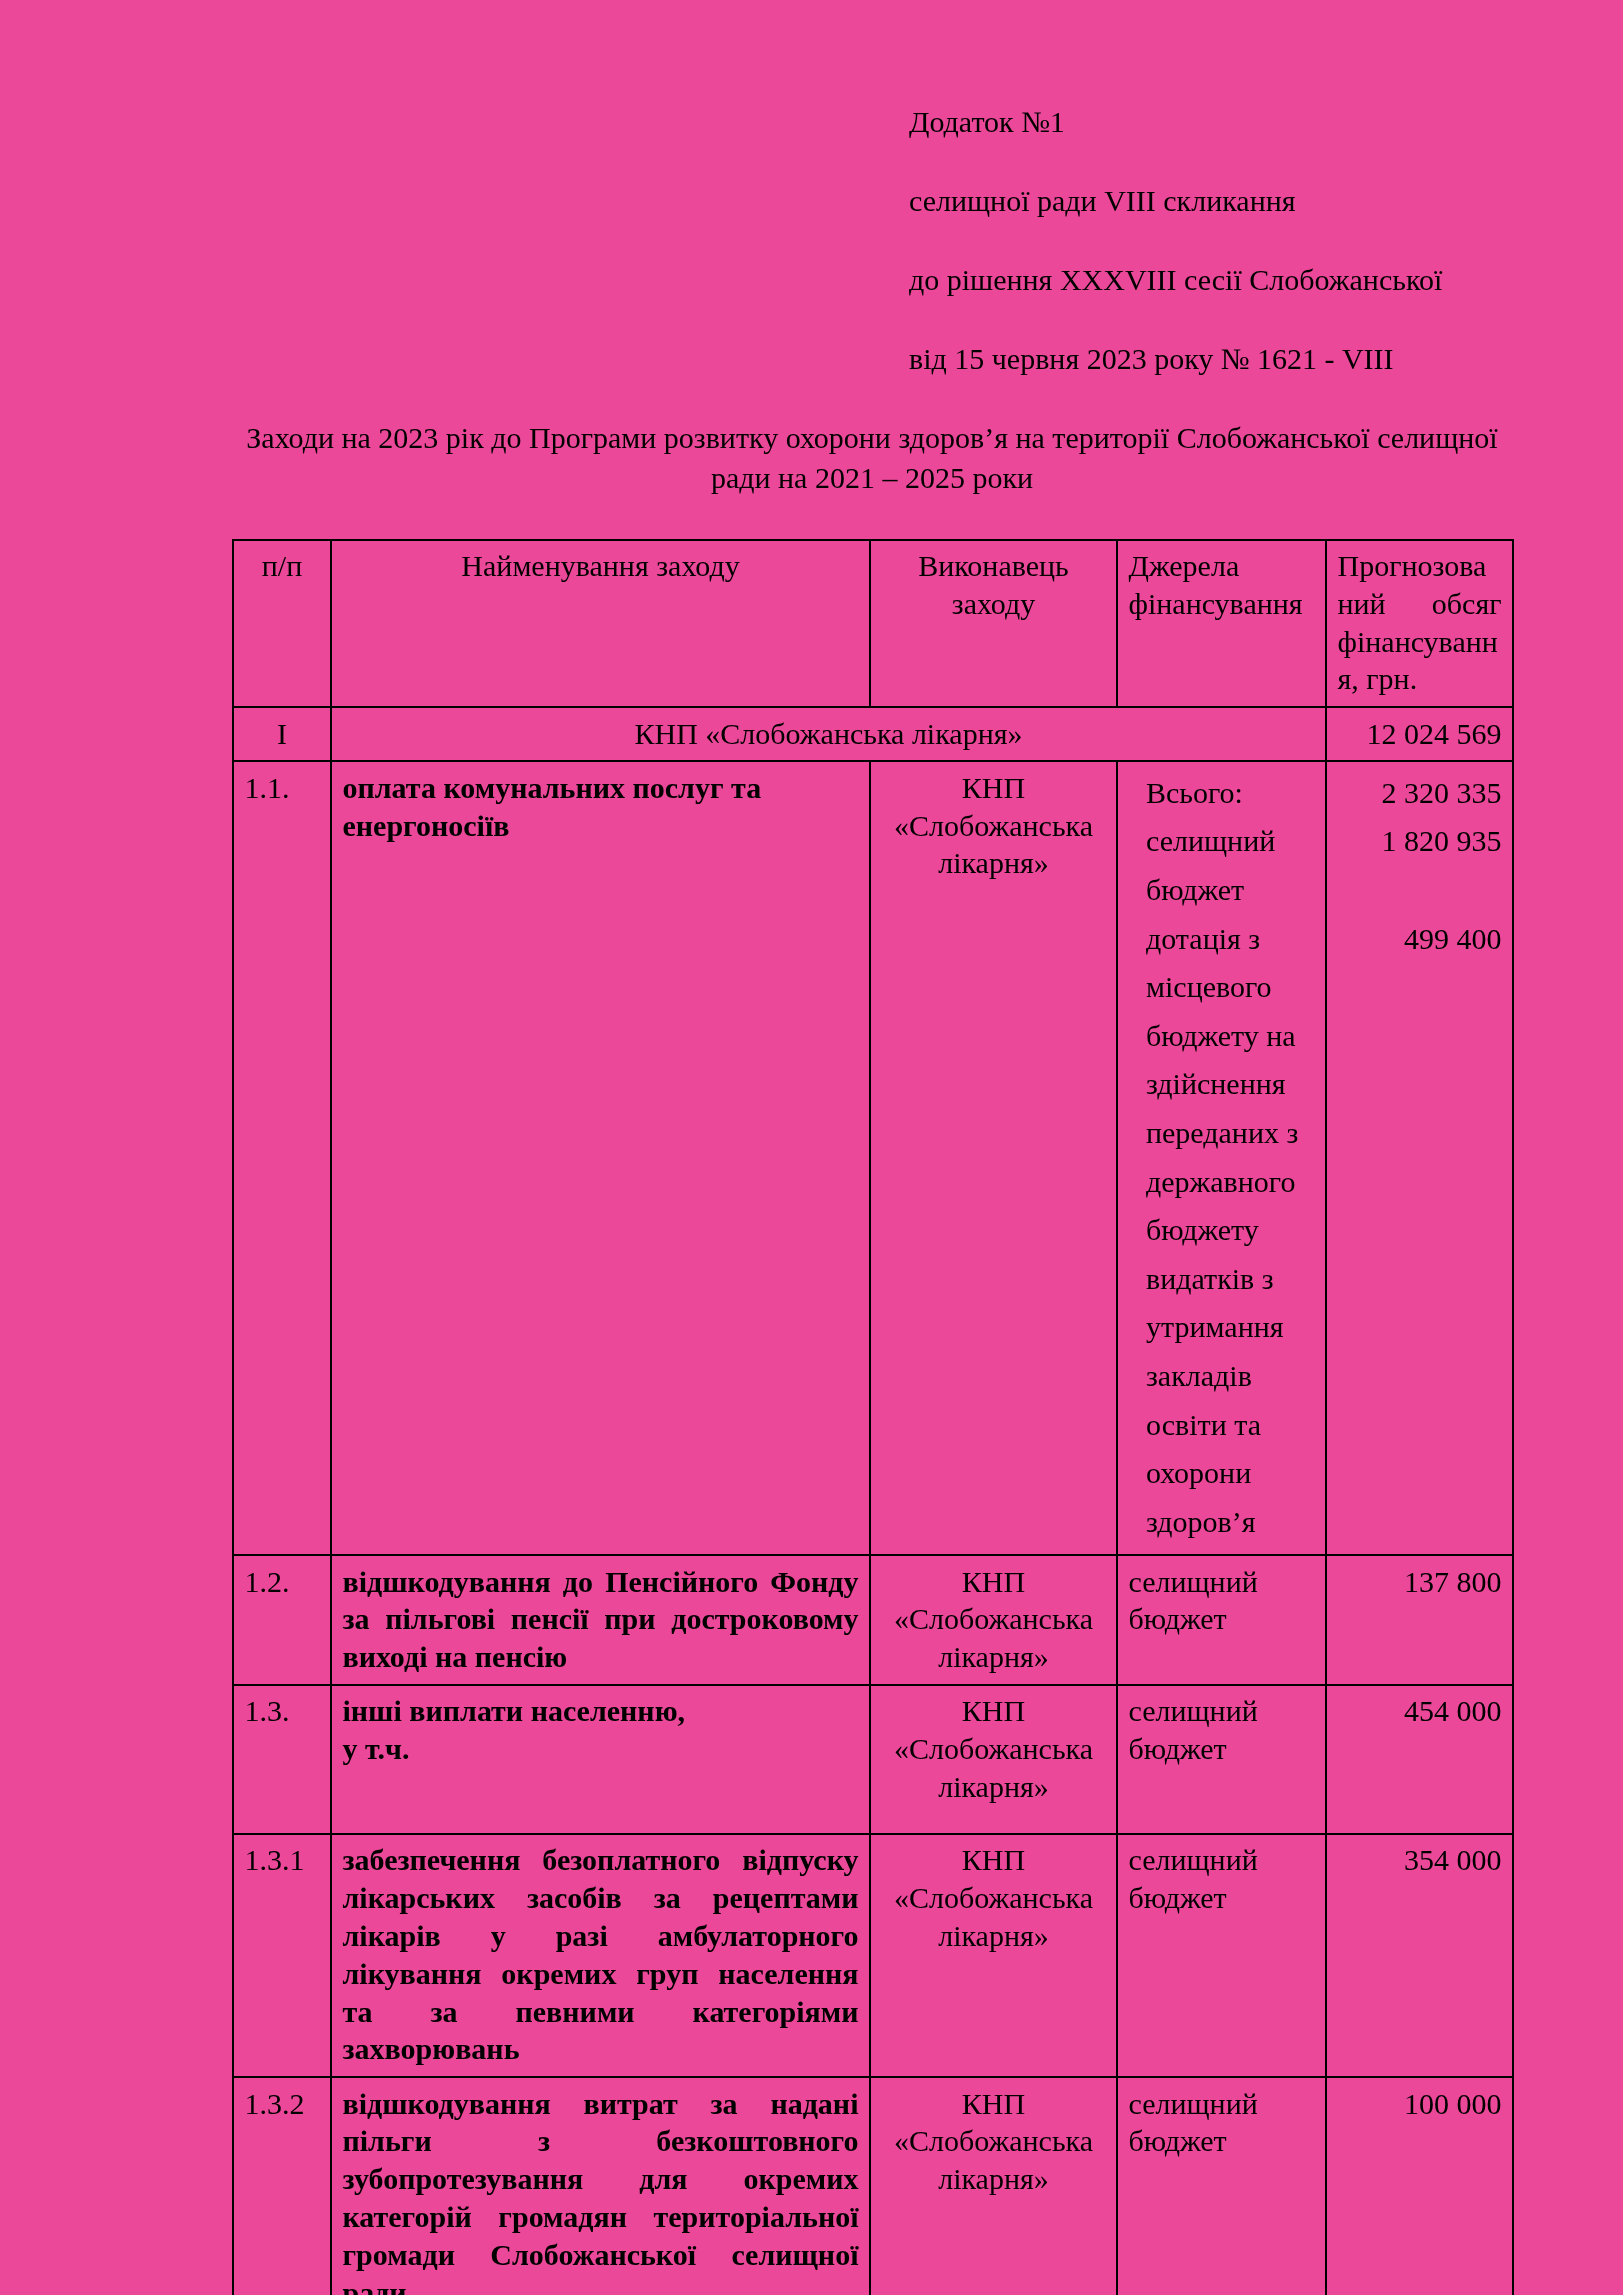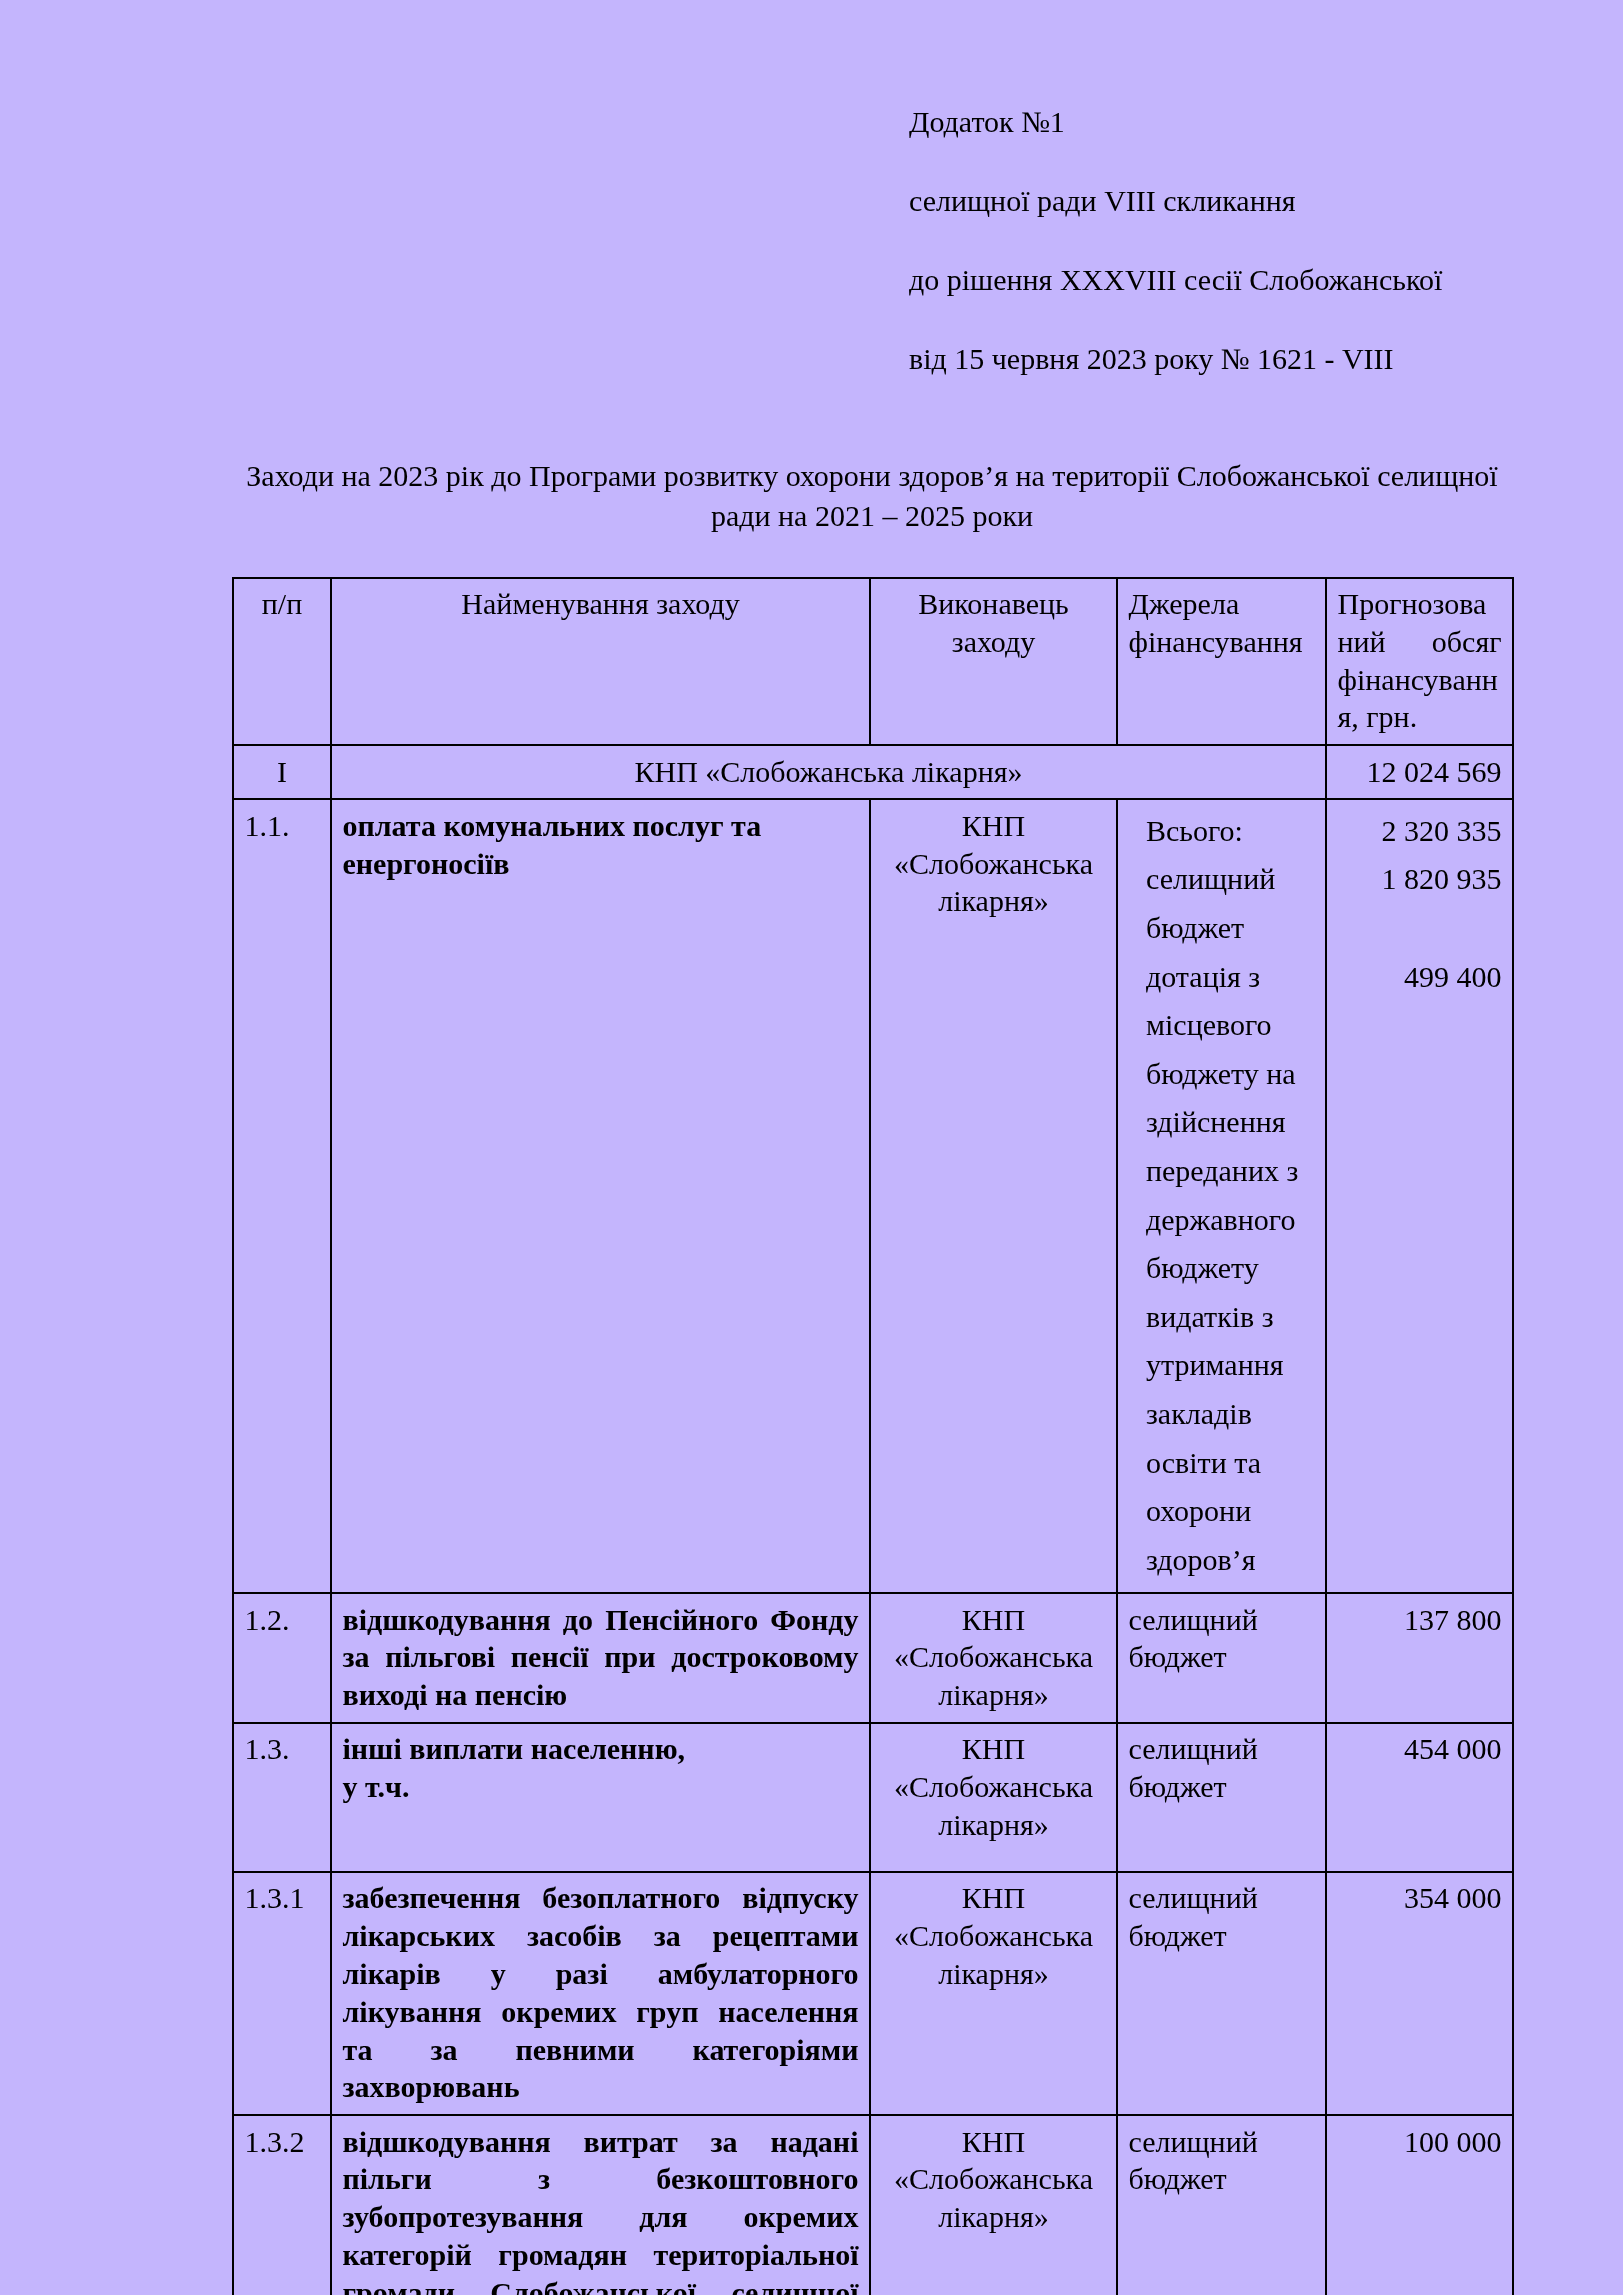--- a/index.html
+++ b/index.html
@@ -1,35 +1,34 @@
 <!DOCTYPE html>
 <html lang="uk" style="font-size:10.5px"><head>
 <meta charset="utf-8">
 <style>
   * { margin: 0; padding: 0; box-sizing: border-box; }
   html, body { background: #ffffff; }
   .page {
     position: relative;
     width: 1623px;
     height: 2295px;
-    background: #c4b5fd;
+    background: #ec4899;
     color: #000000;
     font-family: "Liberation Serif", "DejaVu Serif", serif;
     font-size: 30px;
     padding: 62px 111px 52px 232px;
     overflow: hidden;
   }
   .header-block {
     margin-left: 677px;
     line-height: 1.32;
     white-space: pre-line;
   }
   .doc-title {
     text-align: center;
-    margin-top: 38px;
     line-height: 1.32;
   }
   table.main-table {
     margin-top: 41px;
     border-collapse: collapse;
     width: 100%;
     table-layout: fixed;
   }
   .main-table th, .main-table td {
     border: 2px solid #000000;

